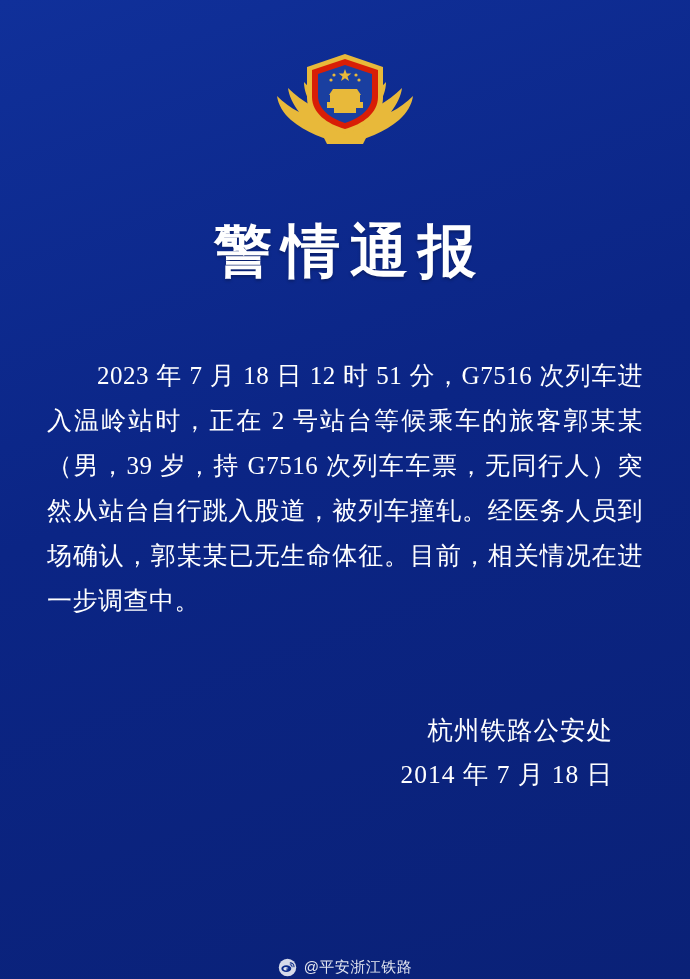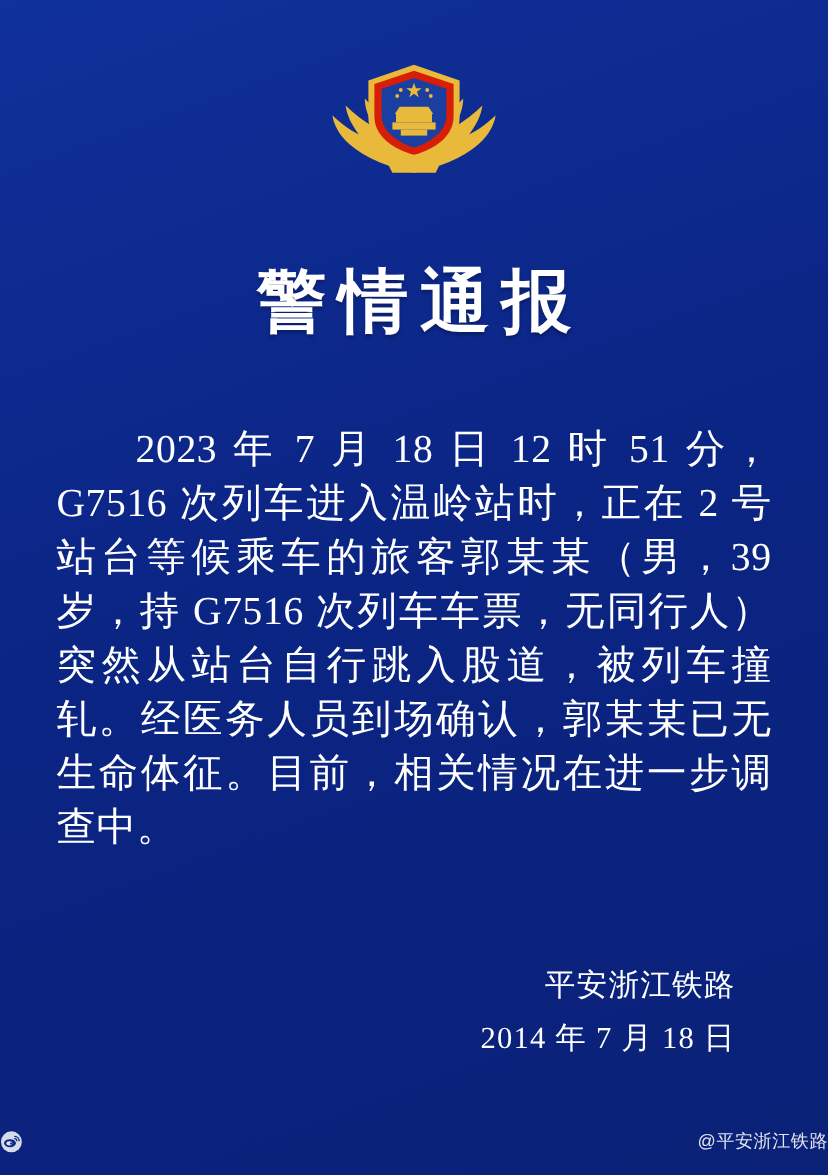--- a/index.html
+++ b/index.html
@@ -49,21 +49,21 @@
     text-indent: 10px;
     font-family: "Liberation Serif", "DejaVu Serif", serif;
     color: #ffffff;
     text-shadow: 0 2px 3px rgba(0,0,0,0.25);
   }
 
   
   .body-block {
     margin-top: 62px;
     width: 596px;
-    font-size: 33px;
+    font-size: 25px;
     line-height: 45px;
     text-align: justify;
     text-justify: inter-ideograph;
     letter-spacing: 0.5px;
   }
   .body-block p {
     margin: 0;
     text-indent: 2em;
   }
 
@@ -79,25 +79,25 @@
     box-sizing: border-box;
   }
   .sign-line {
     display: block;
   }
 
   
   .footer {
     position: absolute;
     left: 0;
-    bottom: 18px;
+    bottom: 2px;
     width: 690px;
     display: flex;
     align-items: center;
-    justify-content: space-between;
+    justify-content: center;
     gap: 7px;
     opacity: 0.88;
   }
   .weibo-icon {
     width: 19px;
     height: 19px;
     display: inline-block;
   }
   .footer-text {
     font-size: 15px;
@@ -142,21 +142,21 @@
     </svg>
   </div>
 
   <div class="title">警情通报</div>
 
   <div class="body-block">
     <p>2023 年 7 月 18 日 12 时 51 分，G7516 次列车进入温岭站时，正在 2 号站台等候乘车的旅客郭某某（男，39 岁，持 G7516 次列车车票，无同行人）突然从站台自行跳入股道，被列车撞轧。经医务人员到场确认，郭某某已无生命体征。目前，相关情况在进一步调查中。</p>
   </div>
 
   <div class="sign-block">
-    <span class="sign-line">平安浙江铁路</span>
+    <span class="sign-line">杭州铁路公安处</span>
     <span class="sign-line">2014 年 7 月 18 日</span>
   </div>
 
   <div class="footer">
     <span class="weibo-icon">
       <svg viewBox="0 0 24 24" width="19" height="19" xmlns="http://www.w3.org/2000/svg">
         <circle cx="12" cy="12" r="11" fill="#ffffff" opacity="0.95"></circle>
         <ellipse cx="10.5" cy="13.5" rx="6.2" ry="4.3" fill="#0a2a8c"></ellipse>
         <ellipse cx="9.8" cy="13.6" rx="3.1" ry="2.2" fill="#ffffff"></ellipse>
         <circle cx="11.6" cy="13.9" r="1.1" fill="#0a2a8c"></circle>

